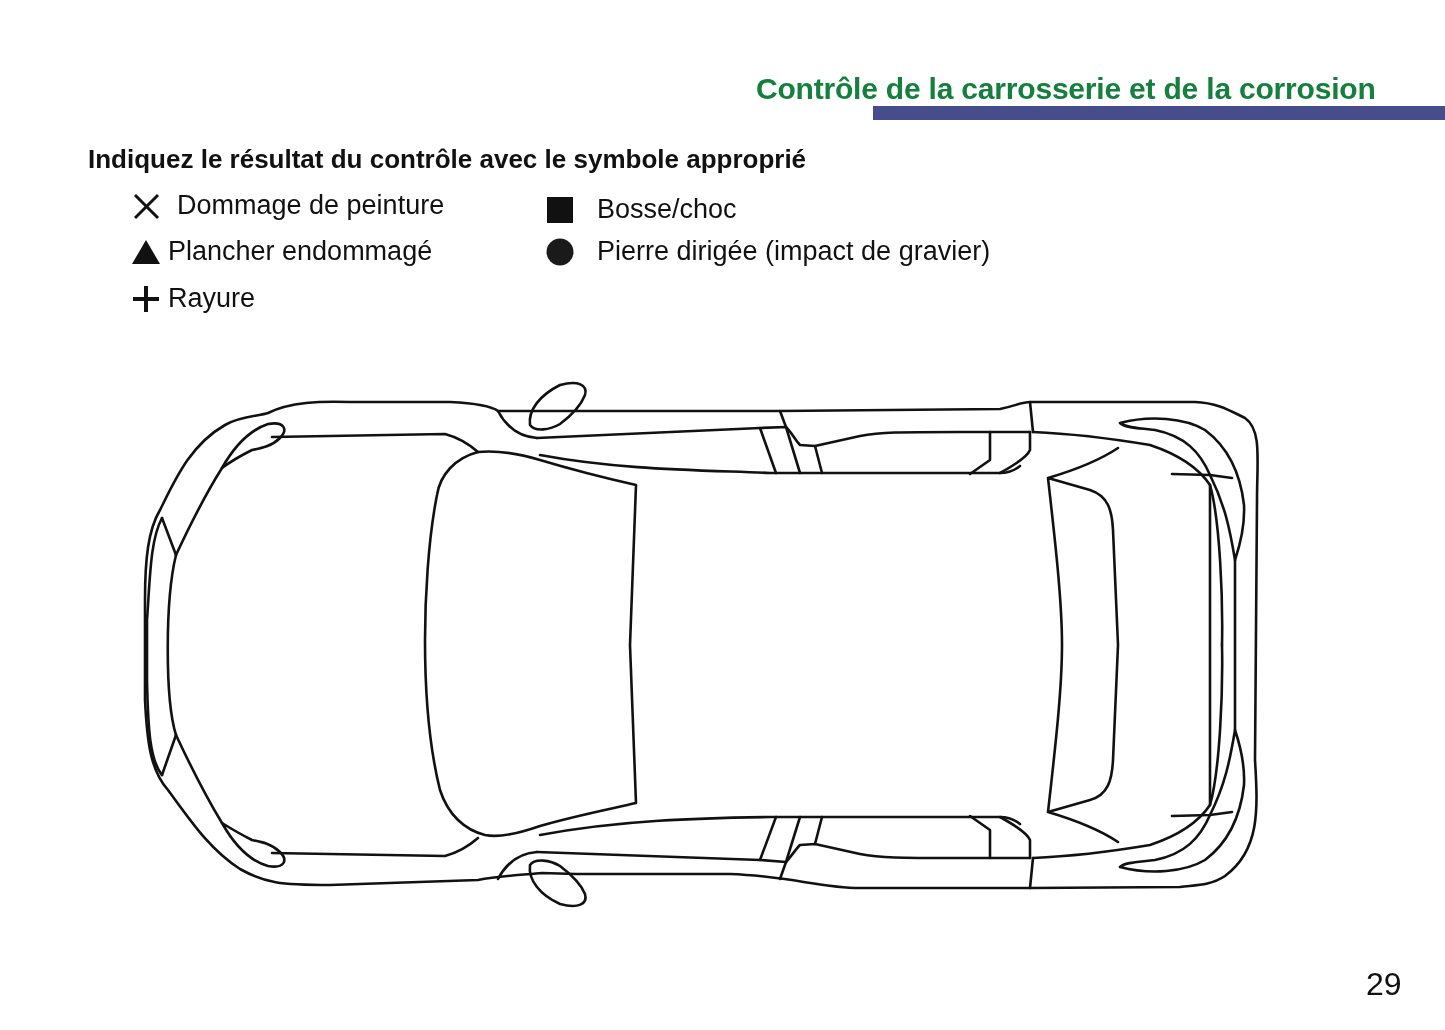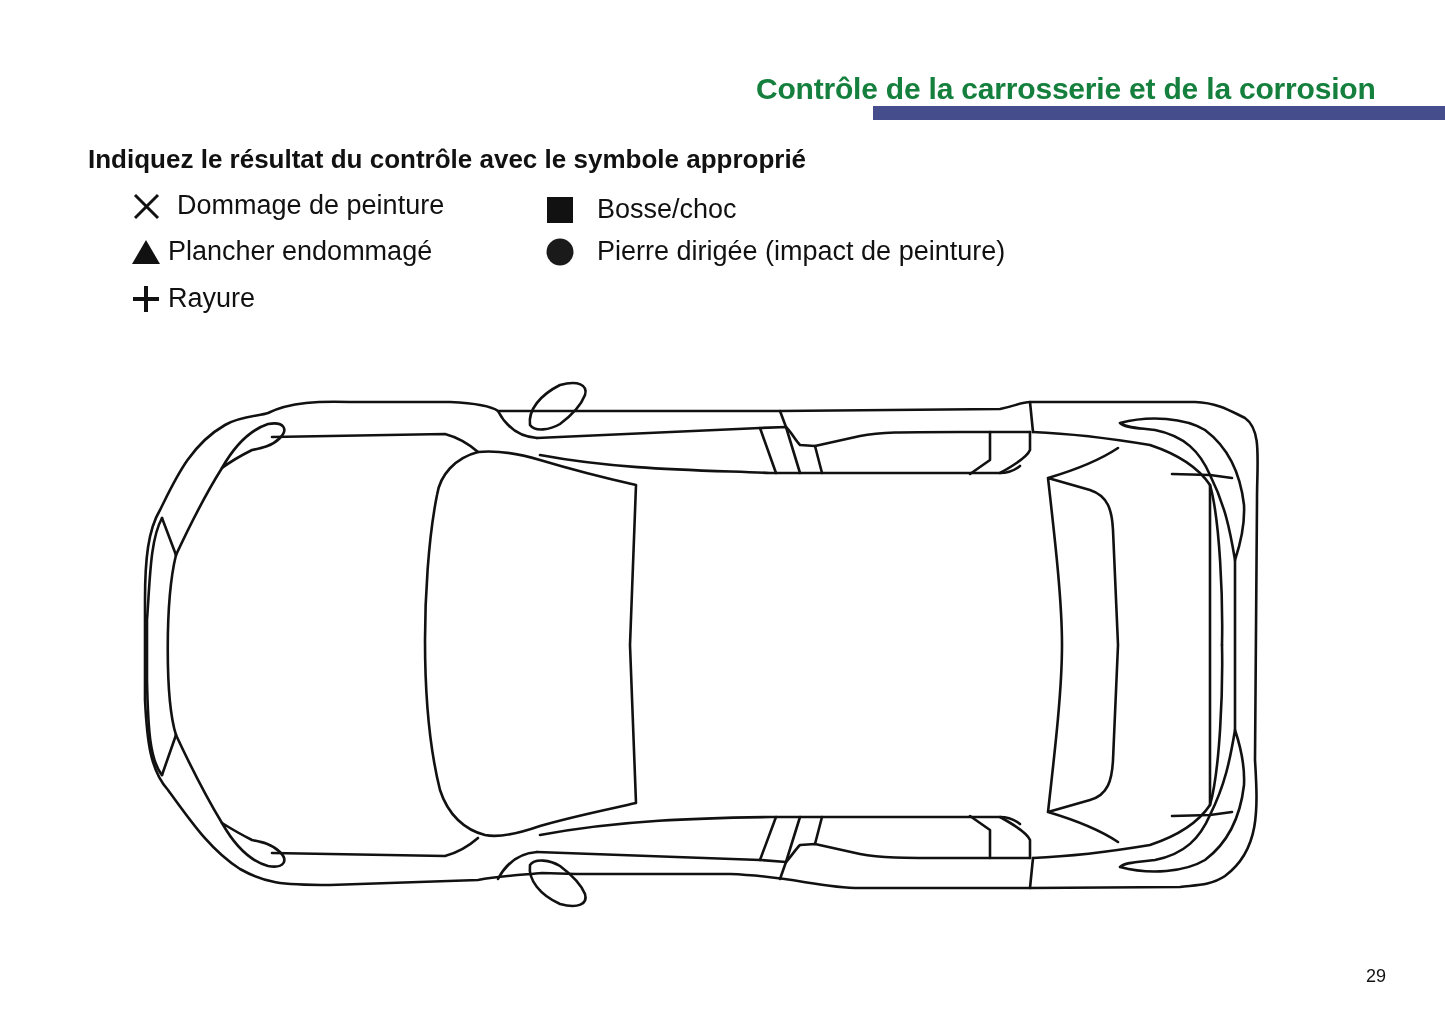--- a/index.html
+++ b/index.html
@@ -71,21 +71,21 @@
       left: 0;
       top: 0;
       width: 1445px;
       height: 1030px;
       pointer-events: none;
     }
     .page-number {
       position: absolute;
       left: 1366px;
       top: 966px;
-      font-size: 18px;
+      font-size: 32px;
       white-space: nowrap;
     }
   </style>
 </head>
 <body>
 
 <div>
 
   <div class="page-title">Contrôle de la carrosserie et de la corrosion</div>
   <div class="title-bar"></div>
@@ -129,21 +129,21 @@
     </span>
     <span class="lbl">Bosse/choc</span>
   </div>
 
   <div class="legend-item right" style="left:545px; top:234px;">
     <span class="sym">
       <svg width="30" height="30" viewBox="0 0 30 30">
         <circle cx="15" cy="16" r="13.5" fill="#1a1a1a"></circle>
       </svg>
     </span>
-    <span class="lbl">Pierre dirigée (impact de peinture)</span>
+    <span class="lbl">Pierre dirigée (impact de gravier)</span>
   </div>
 
   <svg class="car-diagram" viewBox="0 0 1445 1030" width="1445" height="1030" fill="none" stroke="#111" stroke-width="2.6" stroke-linejoin="round" stroke-linecap="round">
 
     <path d="
       M 1030 402
       L 1195 402
       C 1220 403, 1232 412, 1245 418
       C 1262 430, 1257 460, 1257 500
       L 1255 760

